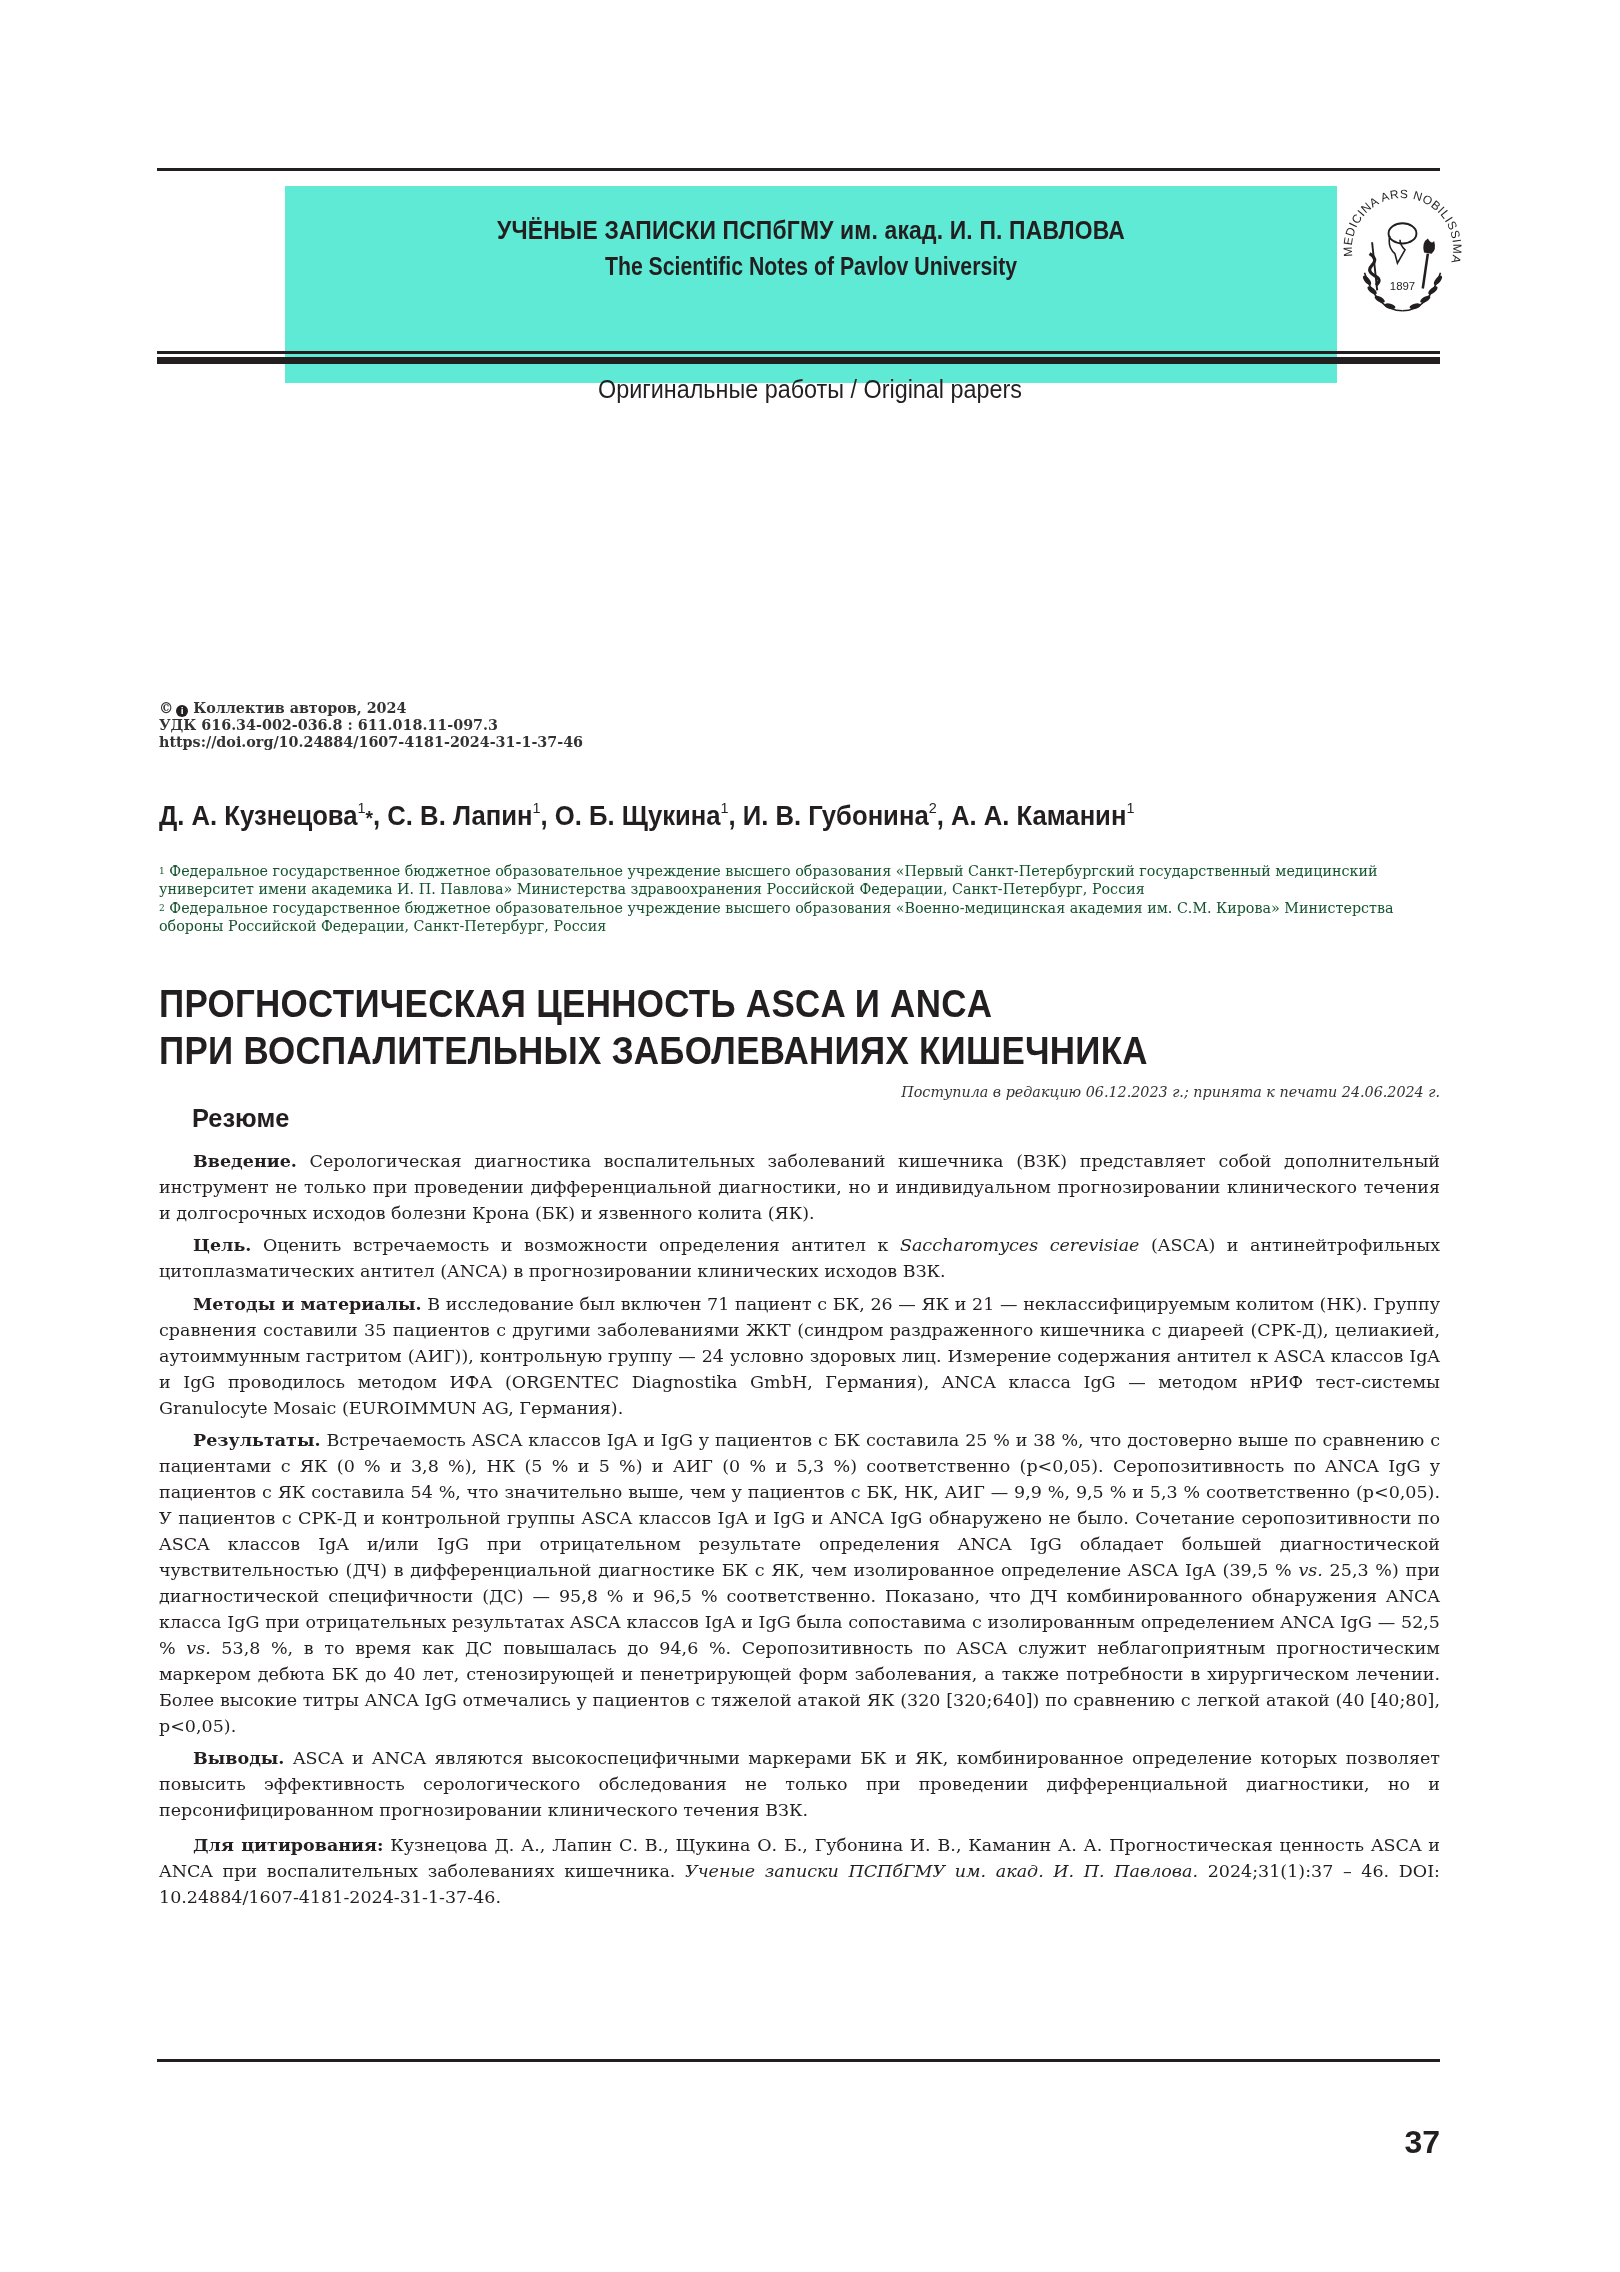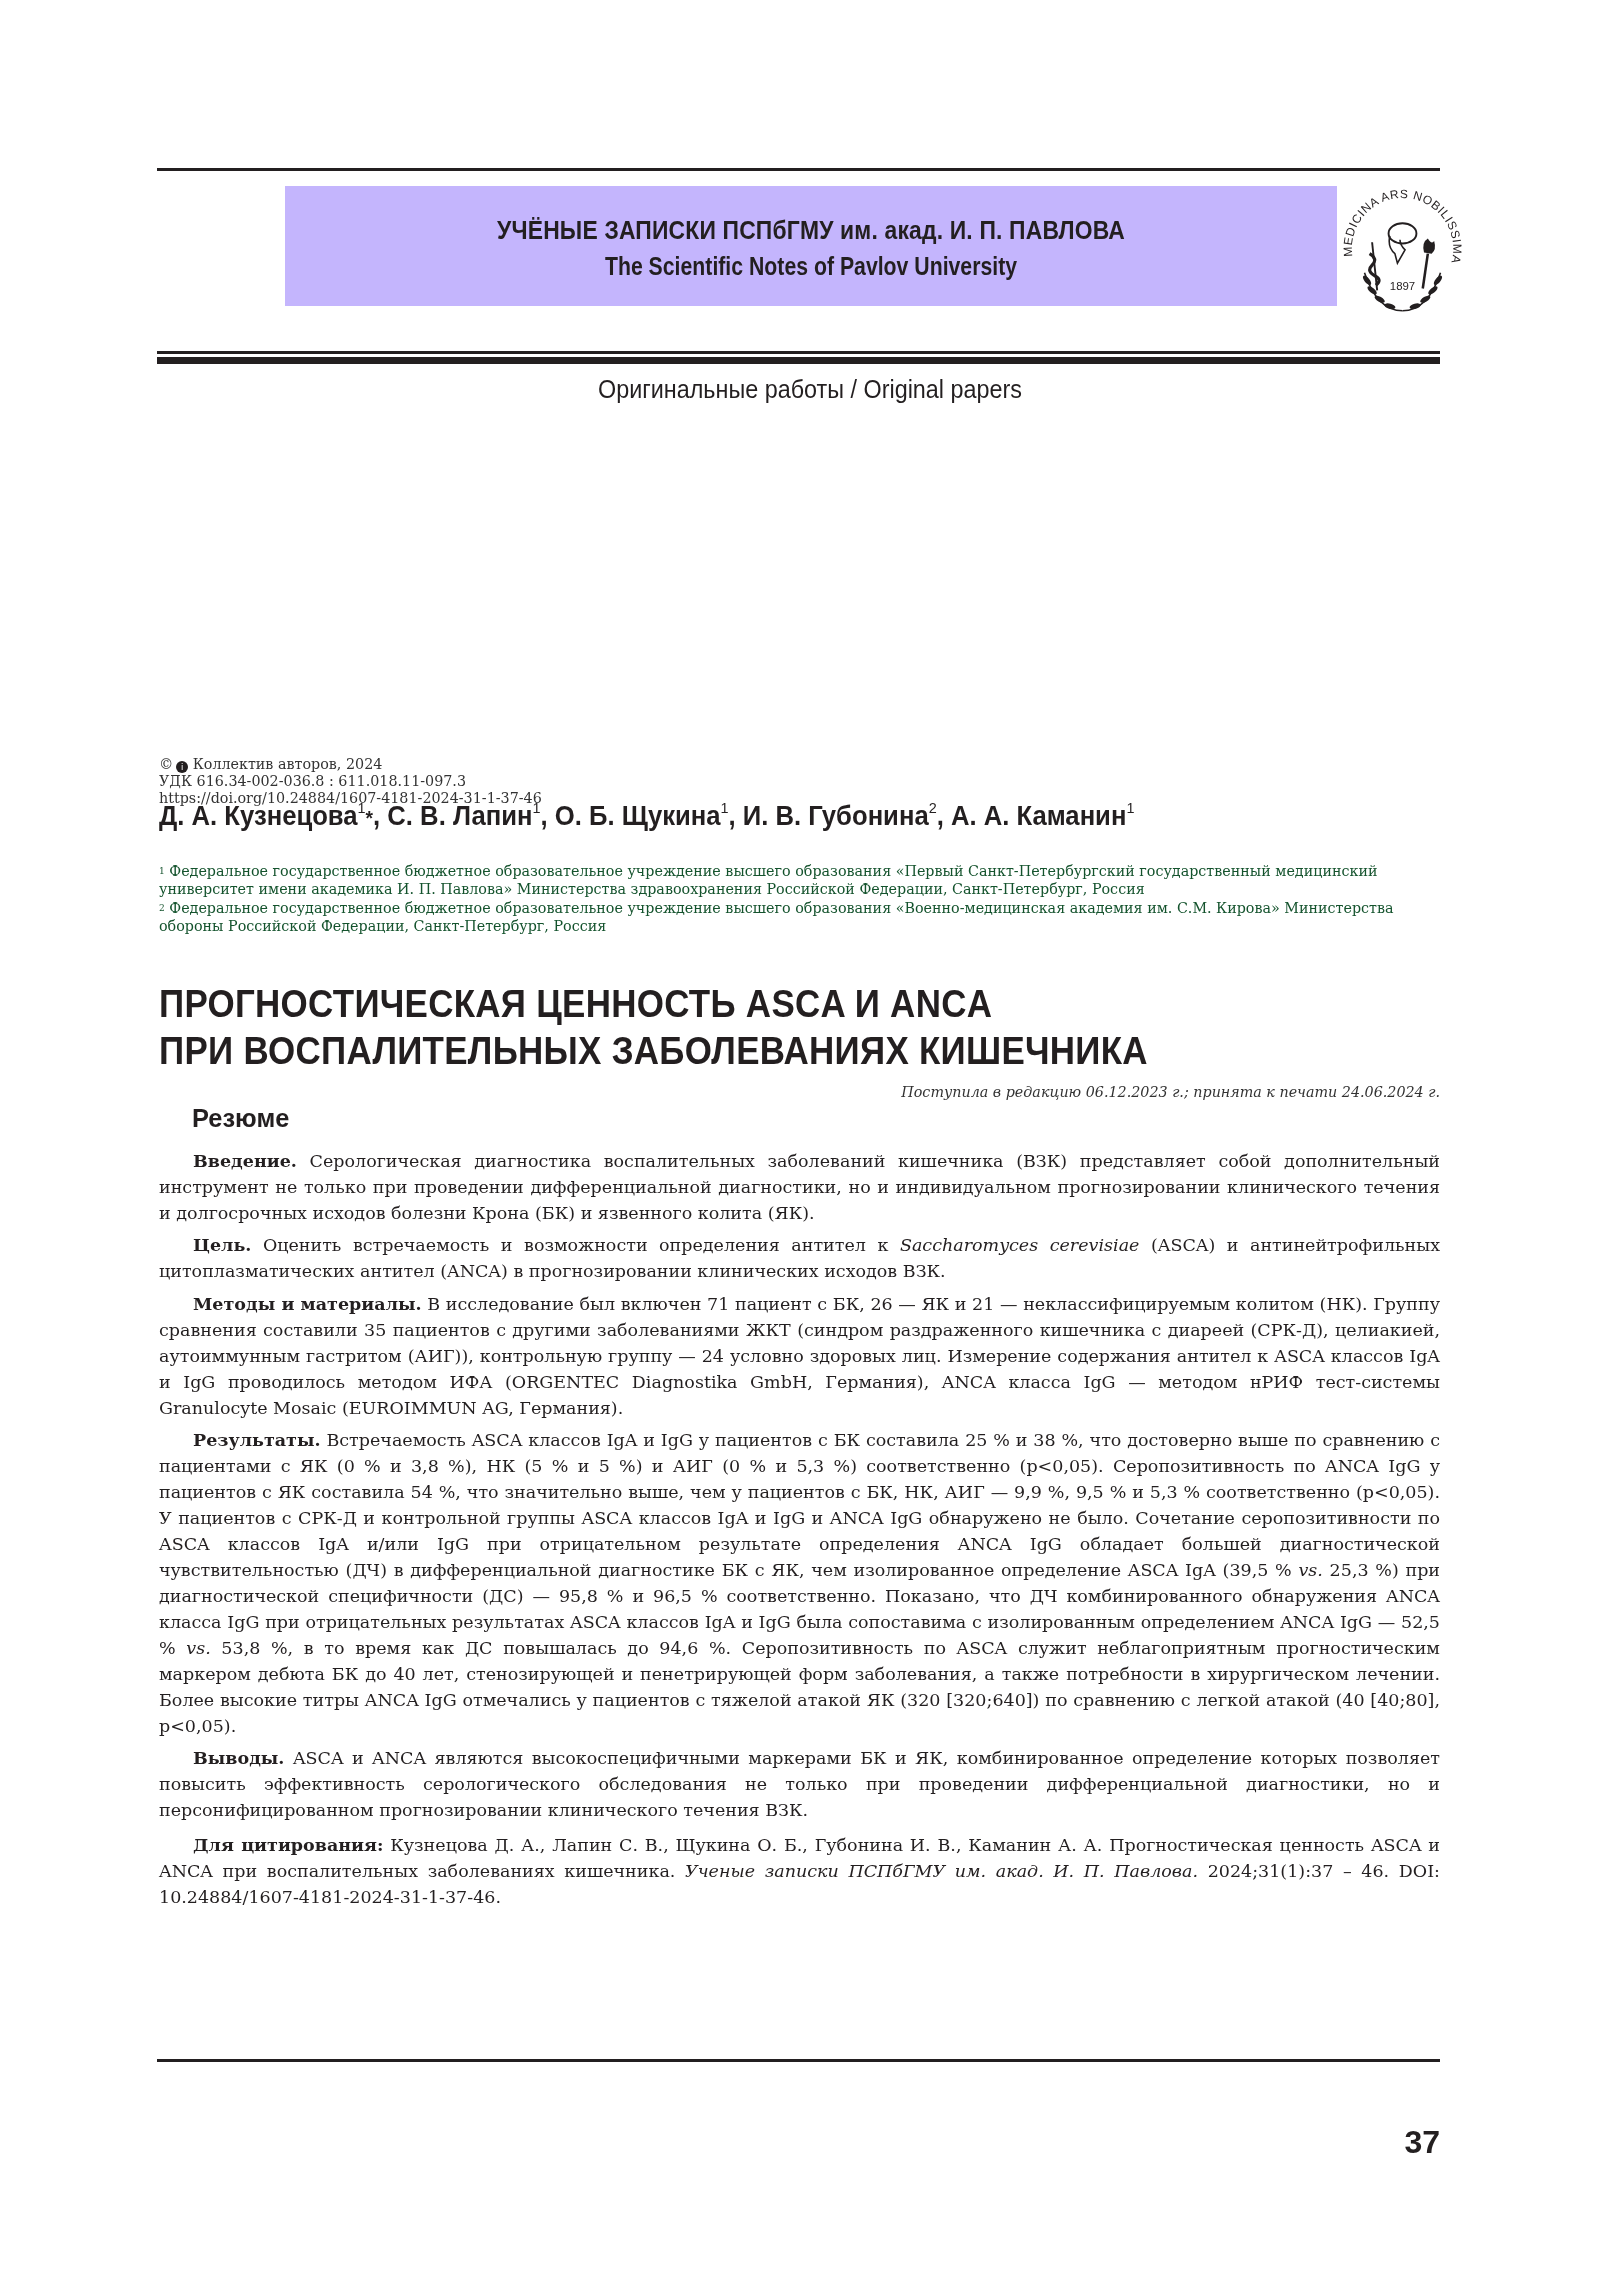--- a/index.html
+++ b/index.html
@@ -1,29 +1,29 @@
 <!DOCTYPE html>
 <html style="font-size:10.2px"><head>
 <meta charset="utf-8">
 <style>
   html, body { margin:0; padding:0; background:#ffffff; }
   body { width:1620px; height:2273px; position:relative; overflow:hidden; color:#231f20; }
   .abs { position:absolute; }
   .rule { position:absolute; background:#231f20; }
 
-  #masthead-box { left:285px; top:186px; width:1052px; height:120px; background:#c4b5fd; text-align:center; }
+  #masthead-box { left:285px; top:186px; width:1052px; height:197px; background:#5eead4; text-align:center; }
   #mh-title { position:absolute; left:0; right:0; top:29px; font-family:"Liberation Sans", sans-serif; font-weight:bold; font-size:26px; letter-spacing:0.2px; transform:scaleX(0.88); }
   #mh-subtitle { position:absolute; left:0; right:0; top:66px; font-family:"Liberation Sans", sans-serif; font-weight:bold; font-size:25px; transform:scaleX(0.85); }
   #mh-homepage { position:absolute; left:0; right:0; top:121px; font-family:"Liberation Serif", serif; font-size:17px; color:#444; }
 
   #logo { left:1339px; top:184px; width:127px; height:133px; }
 
   #section-label { left:0; width:1620px; top:375px; text-align:center; font-family:"Liberation Sans", sans-serif; font-size:25.4px; transform:scaleX(0.92); }
 
-  #meta { left:159px; top:756px; font-family:"DejaVu Serif", serif; font-size:14.3px; line-height:16.5px; color:#333; }
+  #meta { left:159px; top:700px; font-family:"DejaVu Serif", serif; font-size:14.3px; line-height:16.5px; color:#333;font-weight:bold; }
   #meta div { white-space:nowrap; }
 
   #authors { left:159px; top:801px; font-family:"Liberation Sans", sans-serif; font-weight:bold; font-size:27px; white-space:nowrap; transform-origin:left top; transform:scaleX(0.95); }
   #authors sup { font-size:15.2px; font-weight:normal; vertical-align:top; position:relative; top:-2.5px; }
 
   #affil { left:159px; top:862px; width:1281px; font-family:"DejaVu Serif", serif; font-size:14.3px; line-height:18.4px; color:#14532d; }
   #affil sup { font-size:9px; vertical-align:top; }
 
   #article-title { left:159px; top:981px; font-family:"Liberation Sans", sans-serif; font-weight:bold; font-size:38px; line-height:47px; letter-spacing:0.3px; transform-origin:left top; transform:scaleX(0.92); }
 

